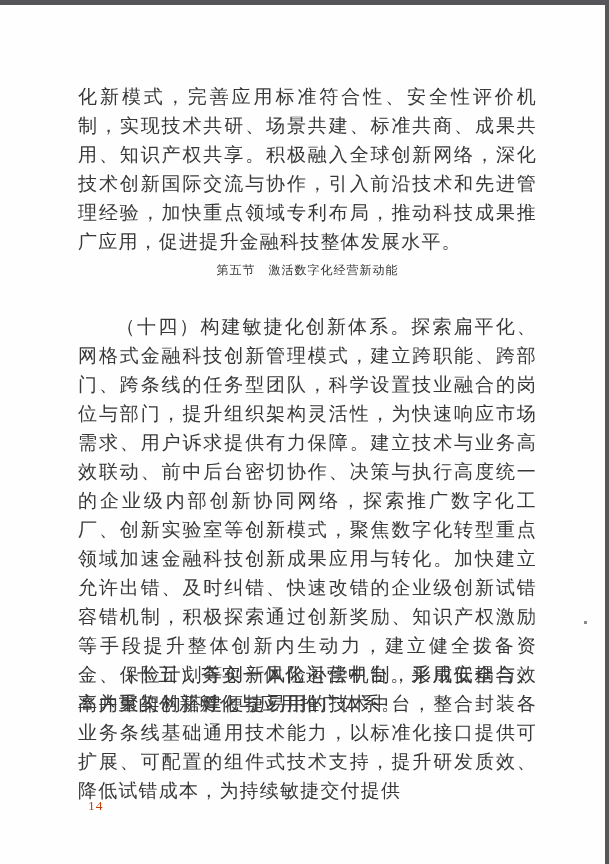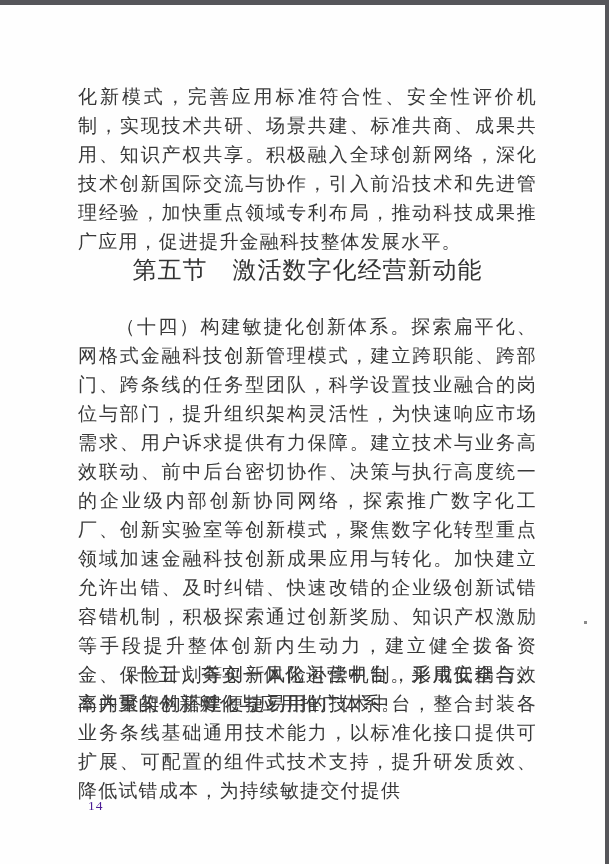--- a/index.html
+++ b/index.html
@@ -46,41 +46,41 @@
     top: 82px;
     margin: 0;
   }
   .section-heading {
     position: absolute;
     left: 78px;
     width: 459px;
     top: 256px;
     margin: 0;
     color: #333333;
-    font-size: 24px;
+    font-size: 12px;
     line-height: 29px;
     letter-spacing: 1px;
     font-weight: normal;
     text-align: center;
   }
   .para-14 {
     top: 312px;
     margin: 0;
     text-indent: 2em;
   }
   .para-15 {
     top: 660px;
     margin: 0;
     text-indent: 2em;
   }
   .page-number {
     position: absolute;
     left: 88px;
     top: 797px;
-    color: #4c1d95;
+    color: #c2410c;
     font-size: 13.5px;
     line-height: 18px;
     letter-spacing: 1px;
   }
   .scan-speck {
     position: absolute;
     left: 584px;
     top: 621px;
     width: 3px;
     height: 3px;

